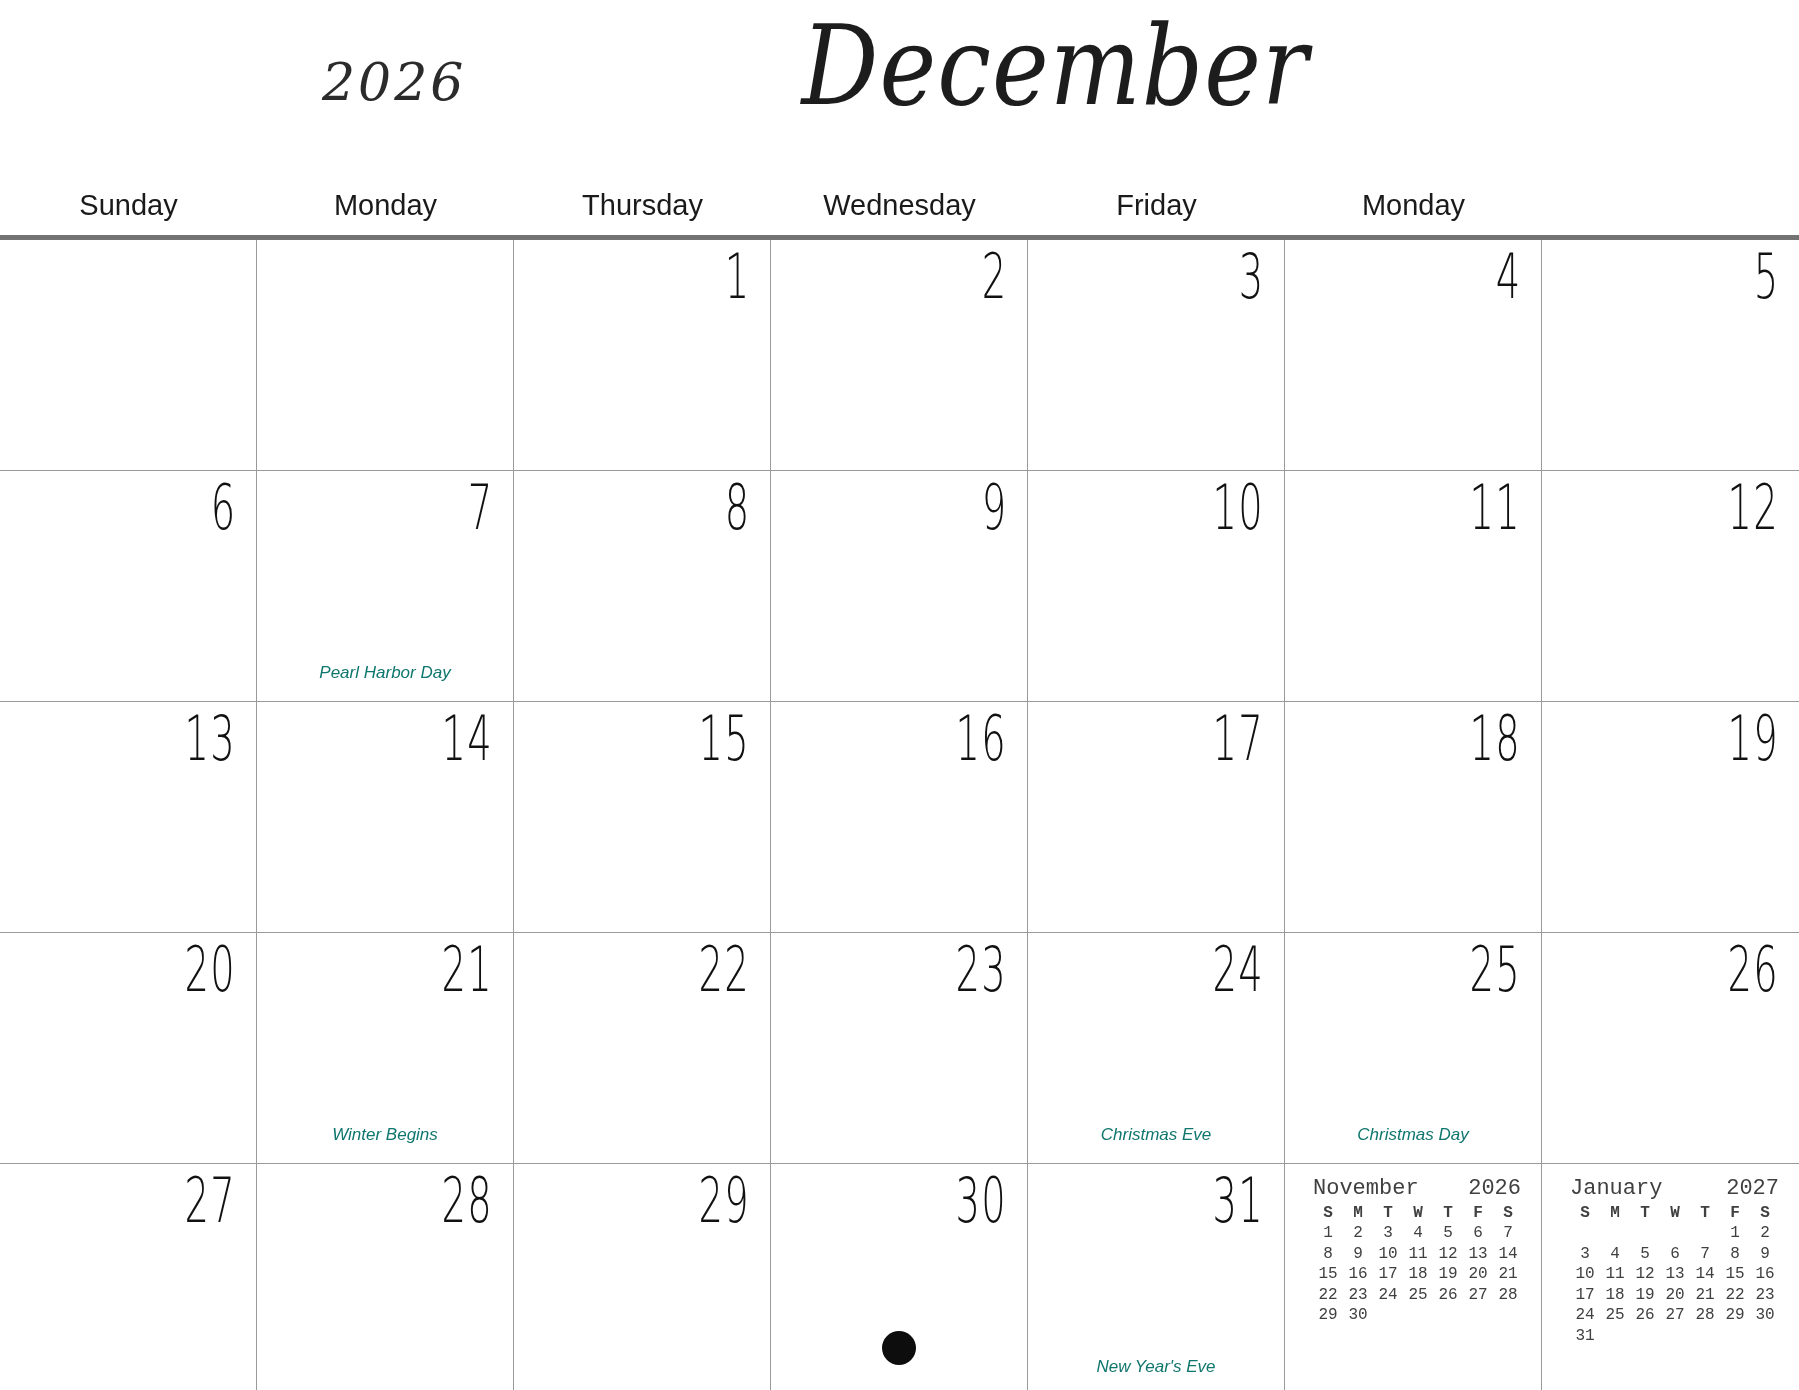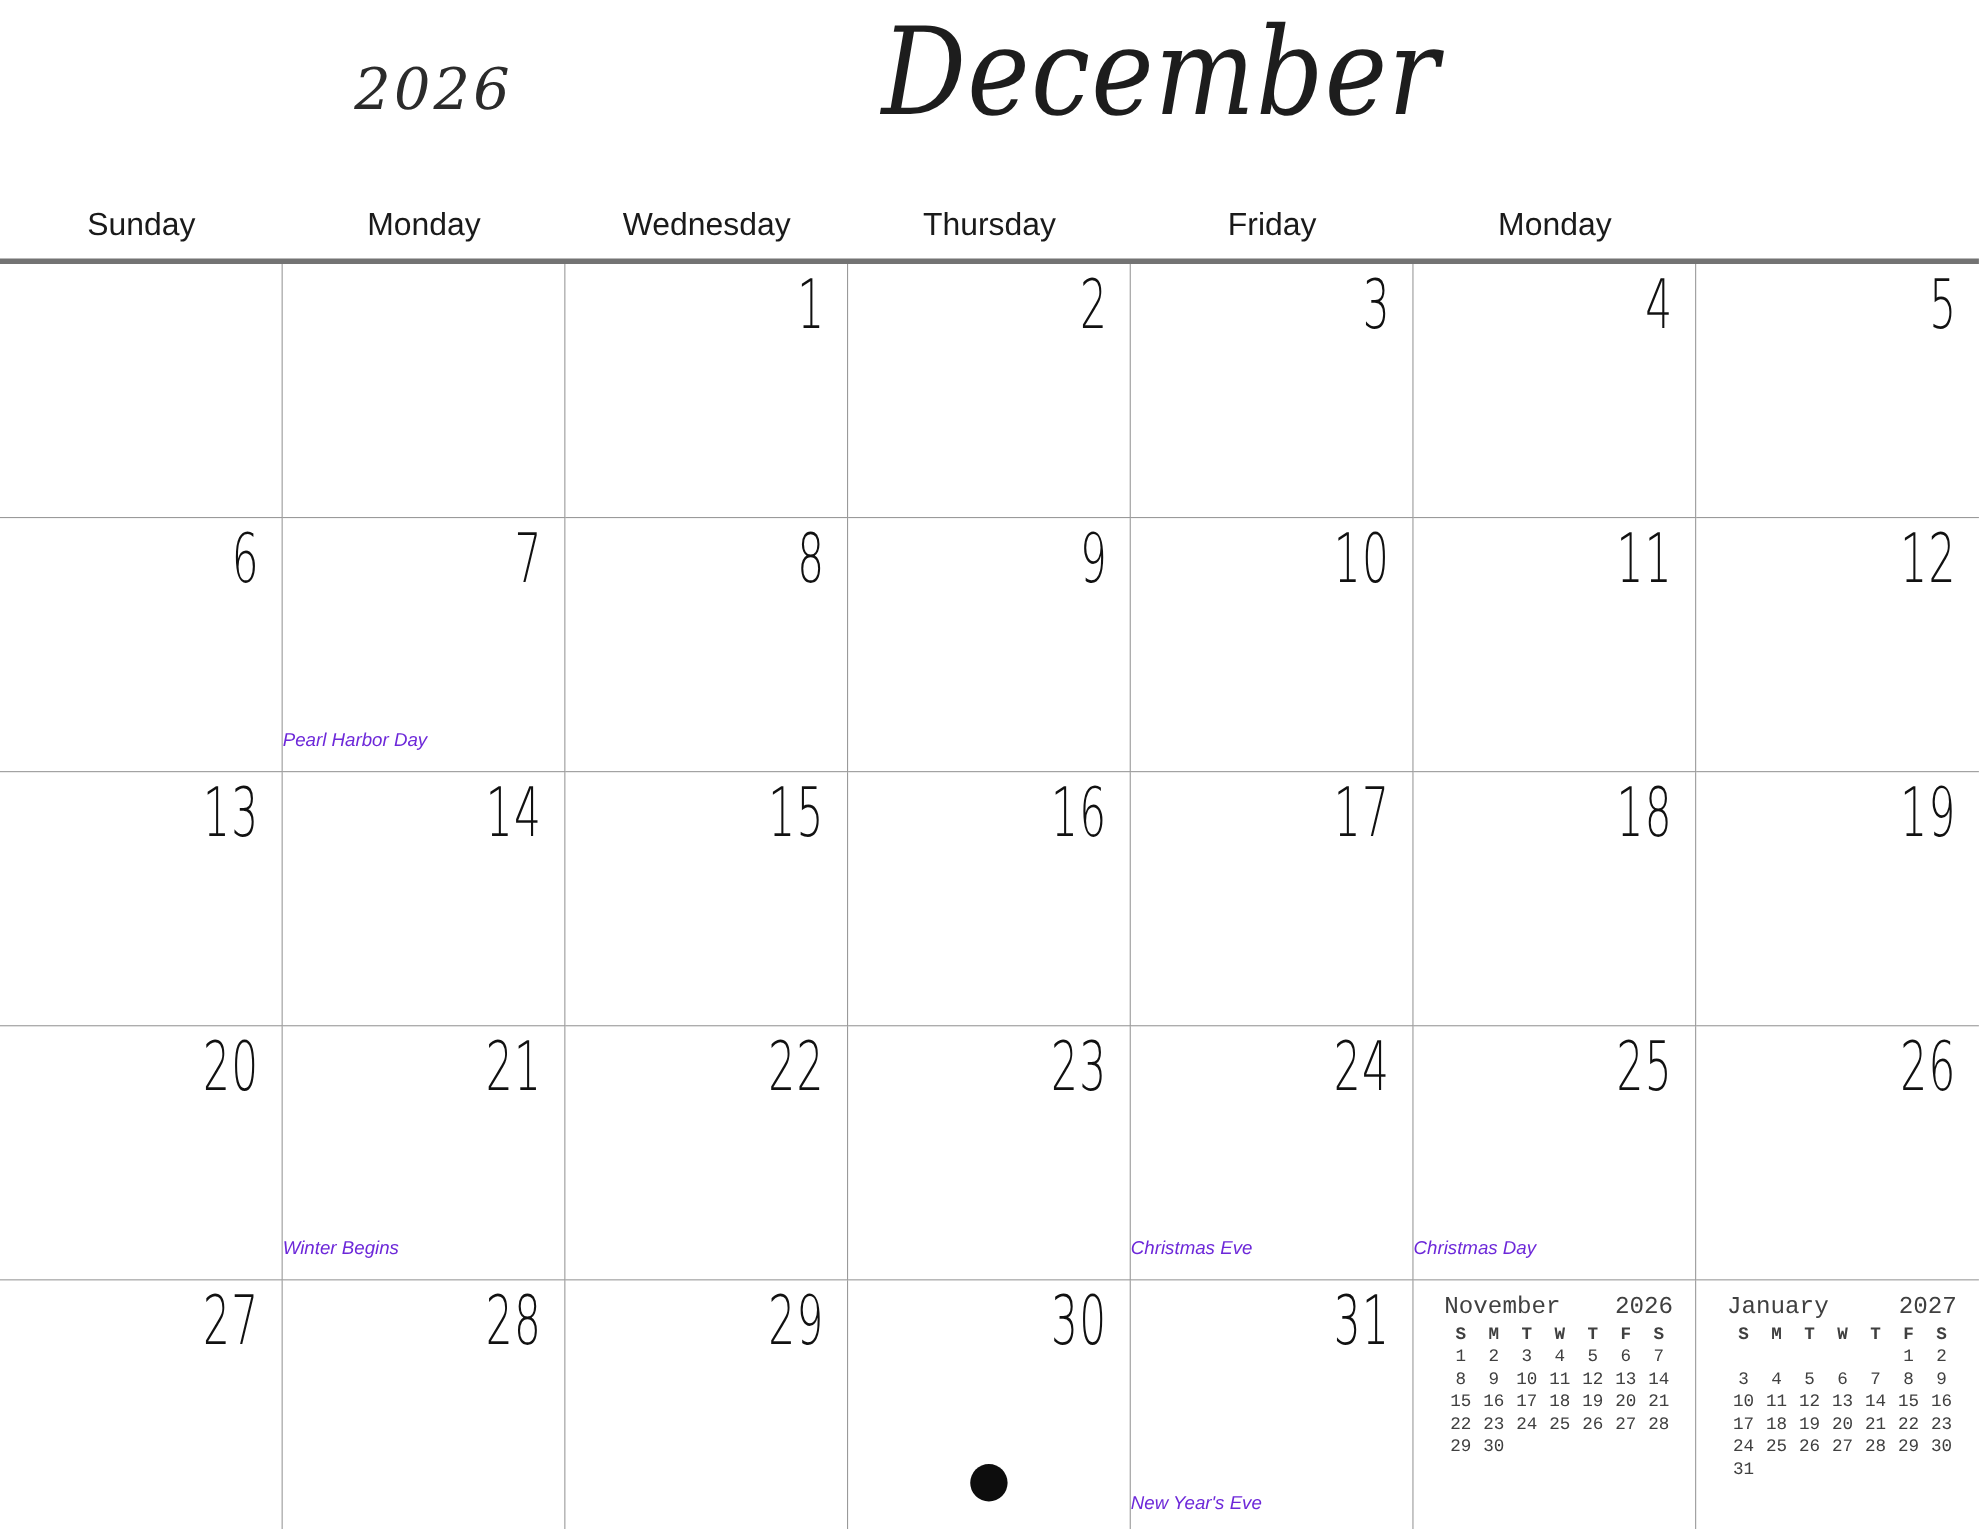--- a/index.html
+++ b/index.html
@@ -101,24 +101,25 @@
     line-height: 1;
     transform: scaleX(0.62);
     transform-origin: right top;
     letter-spacing: 2px;
   }
   .holiday {
     position: absolute;
     bottom: 18px;
     left: 0;
     right: 0;
+    text-align: center;
     font-size: 17px;
     font-style: italic;
     font-family: "Liberation Sans", sans-serif;
-    color: #6d28d9;
+    color: #0f766e;
   }
   .moon {
     position: absolute;
     bottom: 30px;
     left: 50%;
     transform: translateX(-50%);
     width: 34px;
     height: 34px;
     border-radius: 50%;
     background: #0d0d0d;
@@ -164,22 +165,22 @@
 <div class="page">
 
   <div class="header">
     <div class="year">2026</div>
     <div class="month">December</div>
   </div>
 
   <div class="weekdays">
     <div class="weekday">Sunday</div>
     <div class="weekday">Monday</div>
+    <div class="weekday">Thursday</div>
     <div class="weekday">Wednesday</div>
-    <div class="weekday">Thursday</div>
     <div class="weekday">Friday</div>
     <div class="weekday">Monday</div>
   </div>
 
   <div class="grid" id="grid">
       <div class="cell"></div>
       <div class="cell"></div>
       <div class="cell">
         <div class="daynum">1</div>
       </div>

